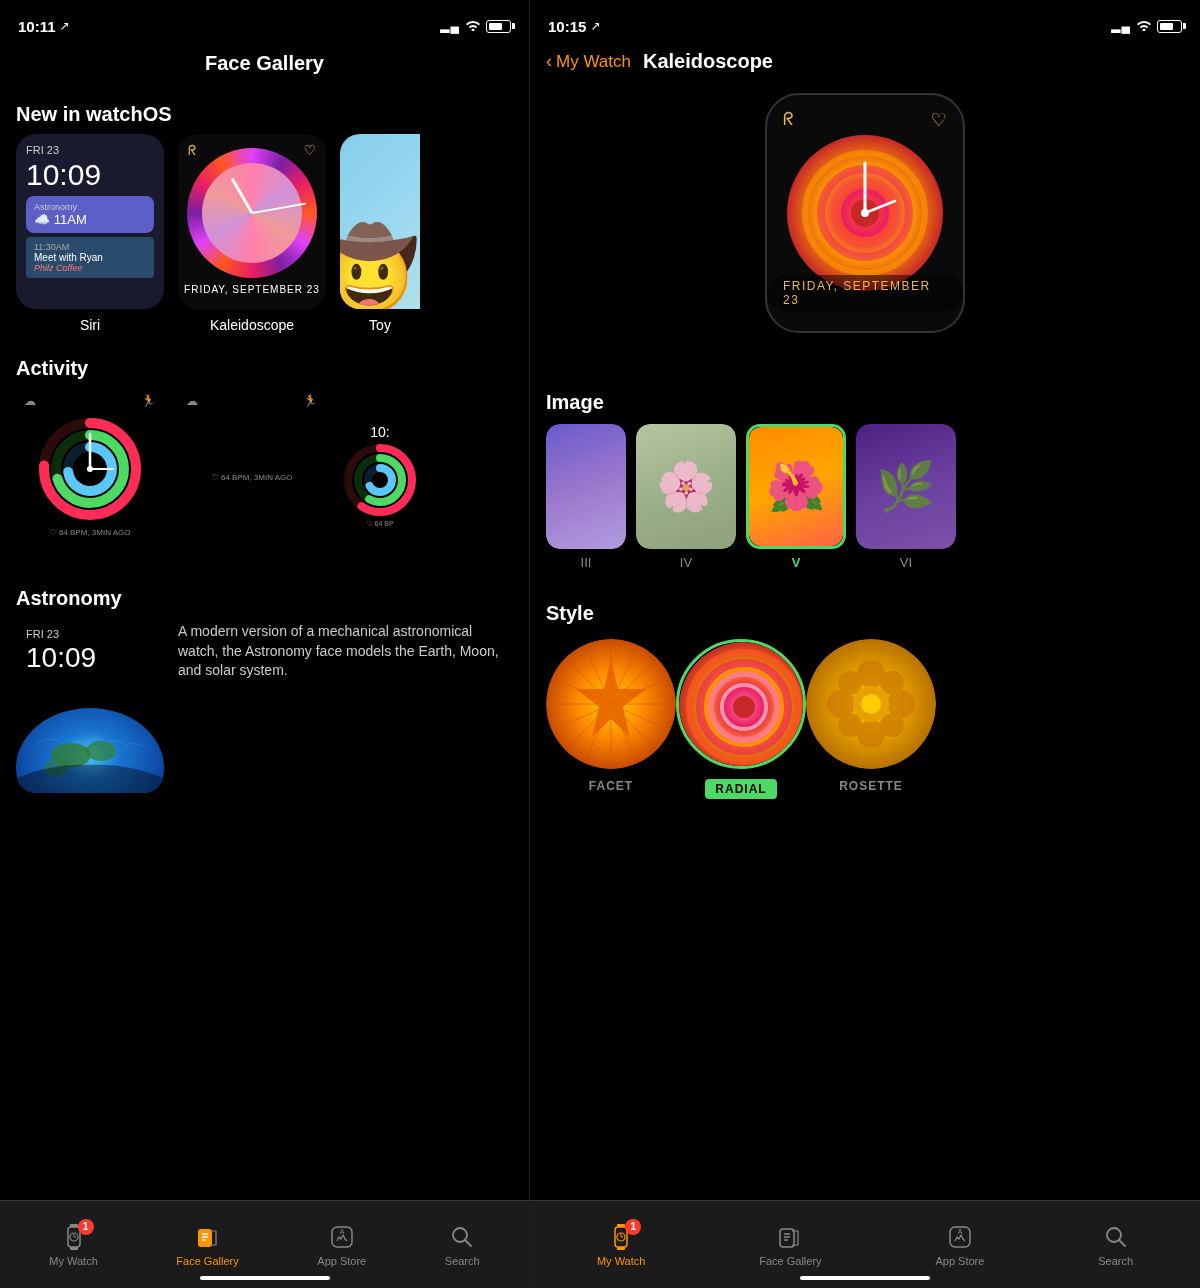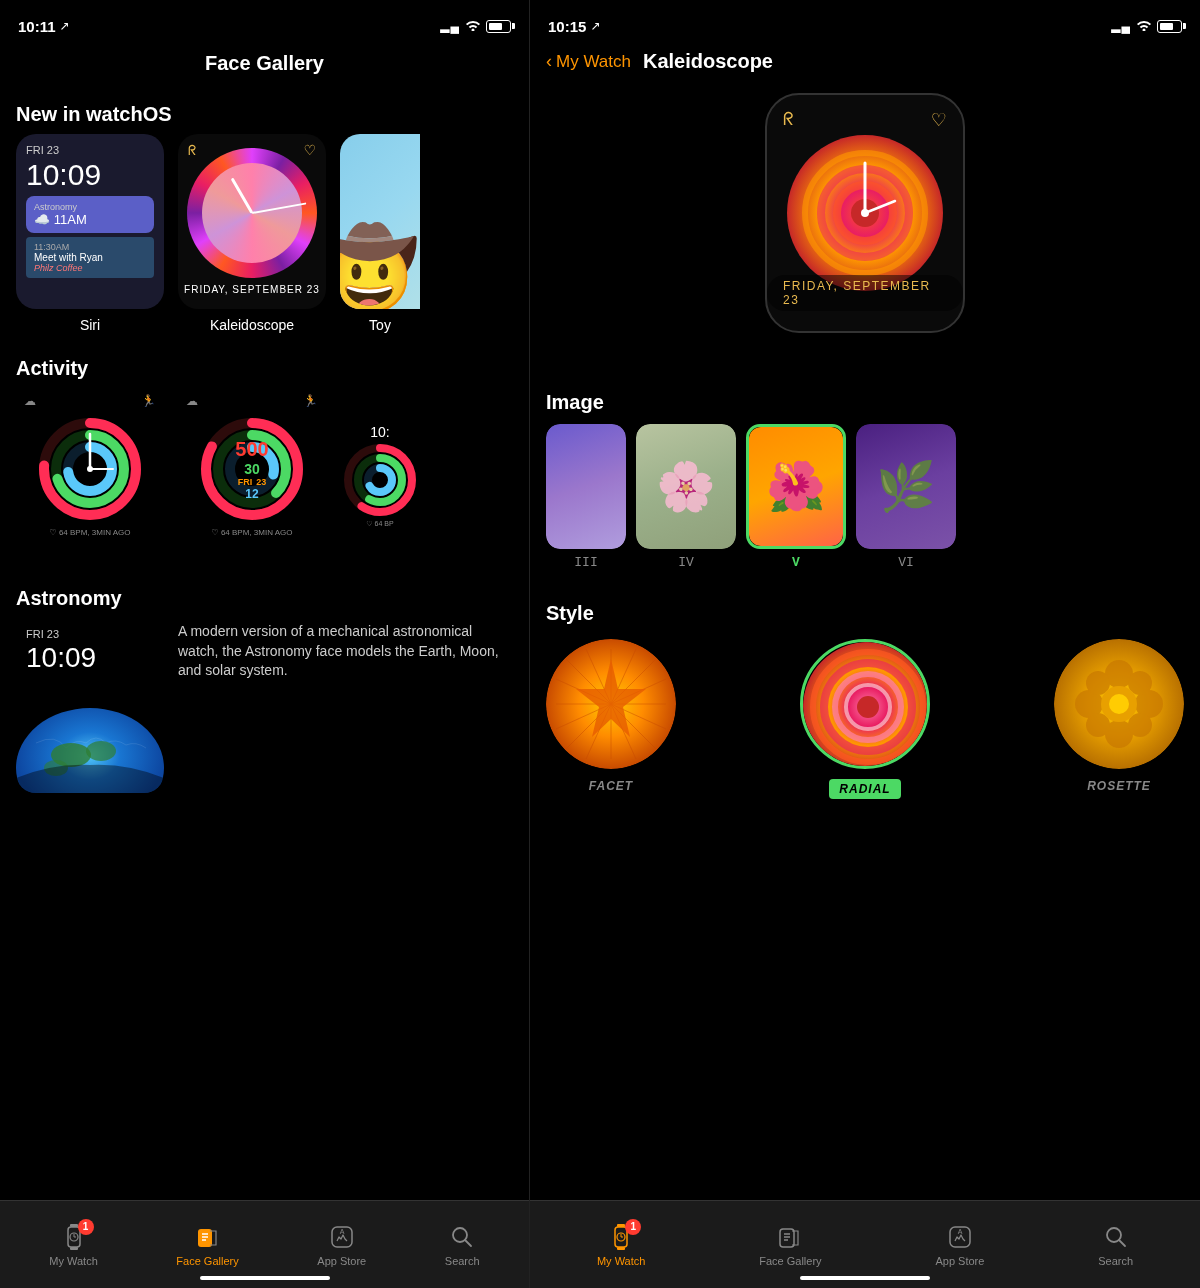--- a/index.html
+++ b/index.html
@@ -555,43 +555,41 @@
       border-radius: 14px;
       overflow: hidden;
       position: relative;
     }
     .image-thumb.selected {
       border: 3px solid #4cd964;
     }
     .image-label {
       color: #888;
       font-size: 13px;
-      font-family: Liberation Mono, monospace;
     }
     .image-label.selected-label {
       color: #4cd964;
       font-weight: 600;
     }
 
     
     .style-section {
       padding: 10px 0;
     }
     .style-section-title {
       font-size: 20px;
       font-weight: 700;
       color: #fff;
       padding: 6px 16px 14px;
     }
     .style-row {
       display: flex;
       padding: 0 16px;
       align-items: flex-start;
-      justify-content: space-between;
-      font-style: italic;
+      justify-content: flex-start;
     }
     .style-option {
       display: flex;
       flex-direction: column;
       align-items: center;
       gap: 10px;
     }
     .style-circle {
       width: 130px;
       height: 130px;
@@ -726,39 +724,20 @@
             </svg>
           </div>
           <div class="activity-bottom">♡ 64 BPM, 3MIN AGO</div>
         </div>
       </div>
 
       <div class="watch-card">
         <div class="watch-face activity-face2">
           <span class="activity-corners">☁</span>
           <span class="activity-corner-r">🏃</span>
-          <div class="rings2">
-            <svg viewBox="0 0 110 110" width="110" height="110">
-              <circle cx="55" cy="55" r="46" fill="none" stroke="#2d0b0b" stroke-width="10"></circle>
-              <circle cx="55" cy="55" r="46" fill="none" stroke="#ff2d55" stroke-width="10" stroke-dasharray="240 290" stroke-linecap="round" transform="rotate(-90 55 55)"></circle>
-              <circle cx="55" cy="55" r="34" fill="none" stroke="#0b2d0b" stroke-width="10"></circle>
-              <circle cx="55" cy="55" r="34" fill="none" stroke="#4cd964" stroke-width="10" stroke-dasharray="80 214" stroke-linecap="round" transform="rotate(-90 55 55)"></circle>
-              <circle cx="55" cy="55" r="22" fill="none" stroke="#0b1e2d" stroke-width="10"></circle>
-              <circle cx="55" cy="55" r="22" fill="none" stroke="#5ac8fa" stroke-width="10" stroke-dasharray="40 138" stroke-linecap="round" transform="rotate(-90 55 55)"></circle>
-            </svg>
-            <div class="num-overlay">
-              <span class="num-500">500</span>
-              <span class="num-30">30</span>
-              <span style="display:flex;gap:4px">
-                <span class="num-fri">FRI</span>
-                <span class="num-23">23</span>
-              </span>
-              <span class="num-12">12</span>
-            </div>
-          </div>
           <div class="activity-bottom">♡ 64 BPM, 3MIN AGO</div>
         </div>
       </div>
 
       <div class="watch-card" style="width:80px;overflow:hidden">
         <div class="watch-face activity-face3" style="width:80px;border-radius:20px 0 0 20px;background:#000">
           <div style="position:relative;width:80px;height:175px;display:flex;flex-direction:column;align-items:center;justify-content:center">
             <div style="color:#fff;font-size:14px;font-weight:300">10:</div>
             <svg viewBox="0 0 80 80" width="80" height="80">
               <circle cx="40" cy="40" r="32" fill="none" stroke="#2d0b0b" stroke-width="8"></circle>

